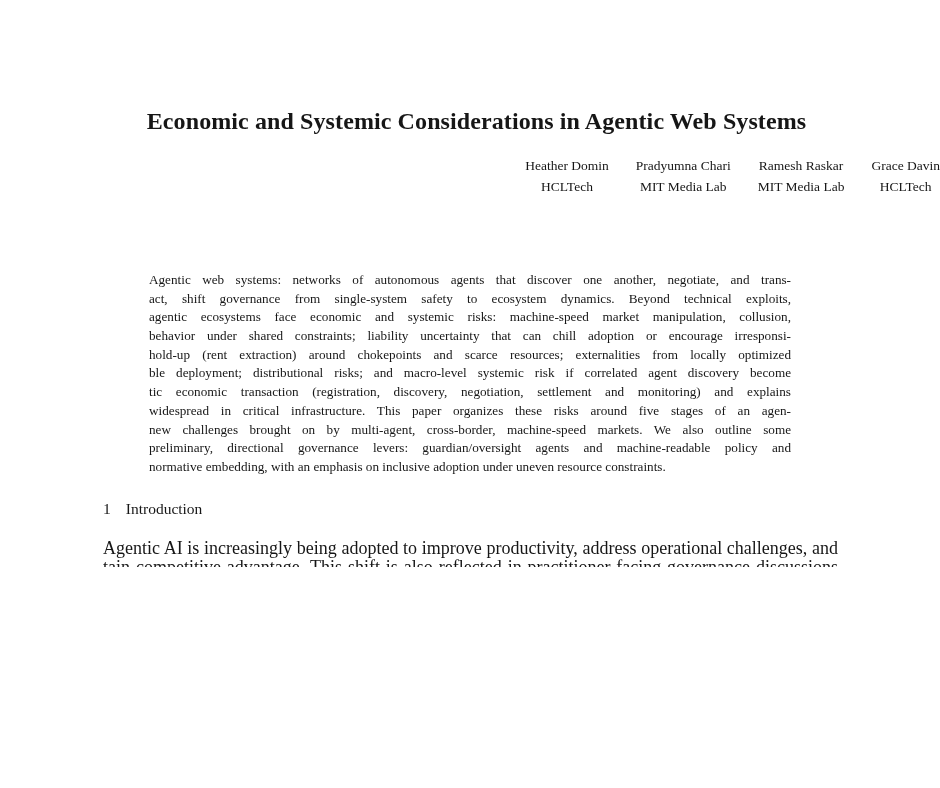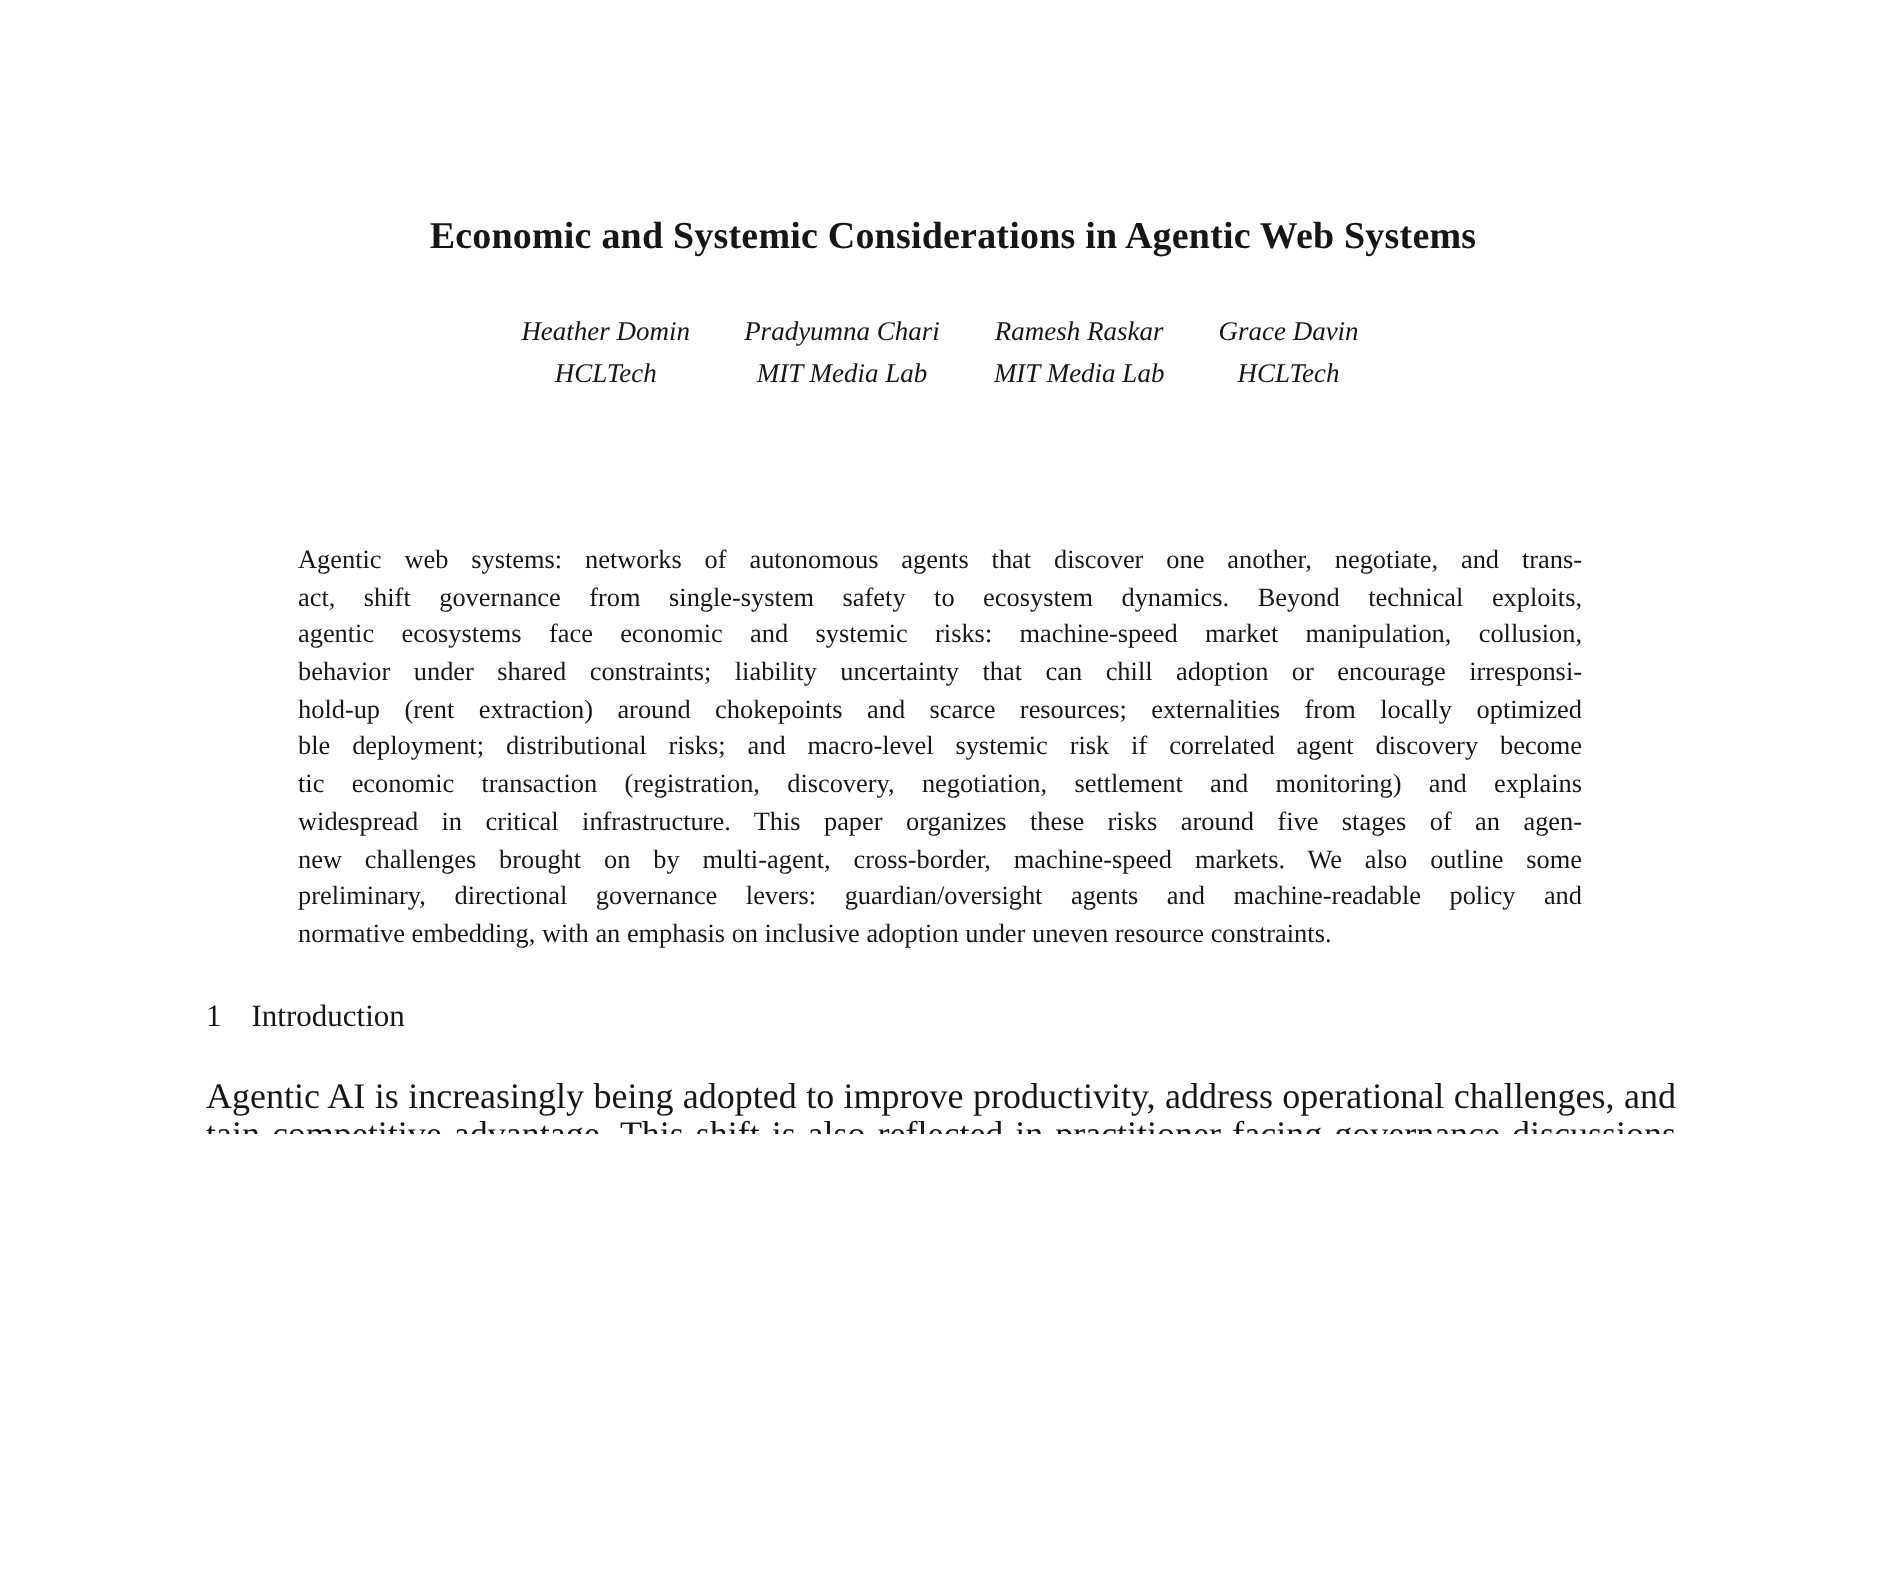--- a/index.html
+++ b/index.html
@@ -12,32 +12,31 @@
   .page {
     position: relative;
     width: 940px; height: 788px;
     background: #ffffff;
     color: #161616;
   }
   .paper-title {
     position: absolute;
     top: 108px; left: 0; right: 0;
     text-align: center;
-    font-size: 19px;
+    font-size: 24px;
     font-weight: bold;
     letter-spacing: 0.1px;
     padding-left: 13px;
   }
   .authors {
     position: absolute;
     top: 155px; left: 0; right: 0;
     display: flex;
-    justify-content: center;
+    justify-content: flex-end;
     gap: 27px;
-    font-style: italic;
   }
   .author-col {
     text-align: center;
     font-size: 13.5px;
     line-height: 21px;
     white-space: nowrap;
   }
   .abstract-heading {
     position: absolute;
     top: 229px; left: 0; right: 0;

